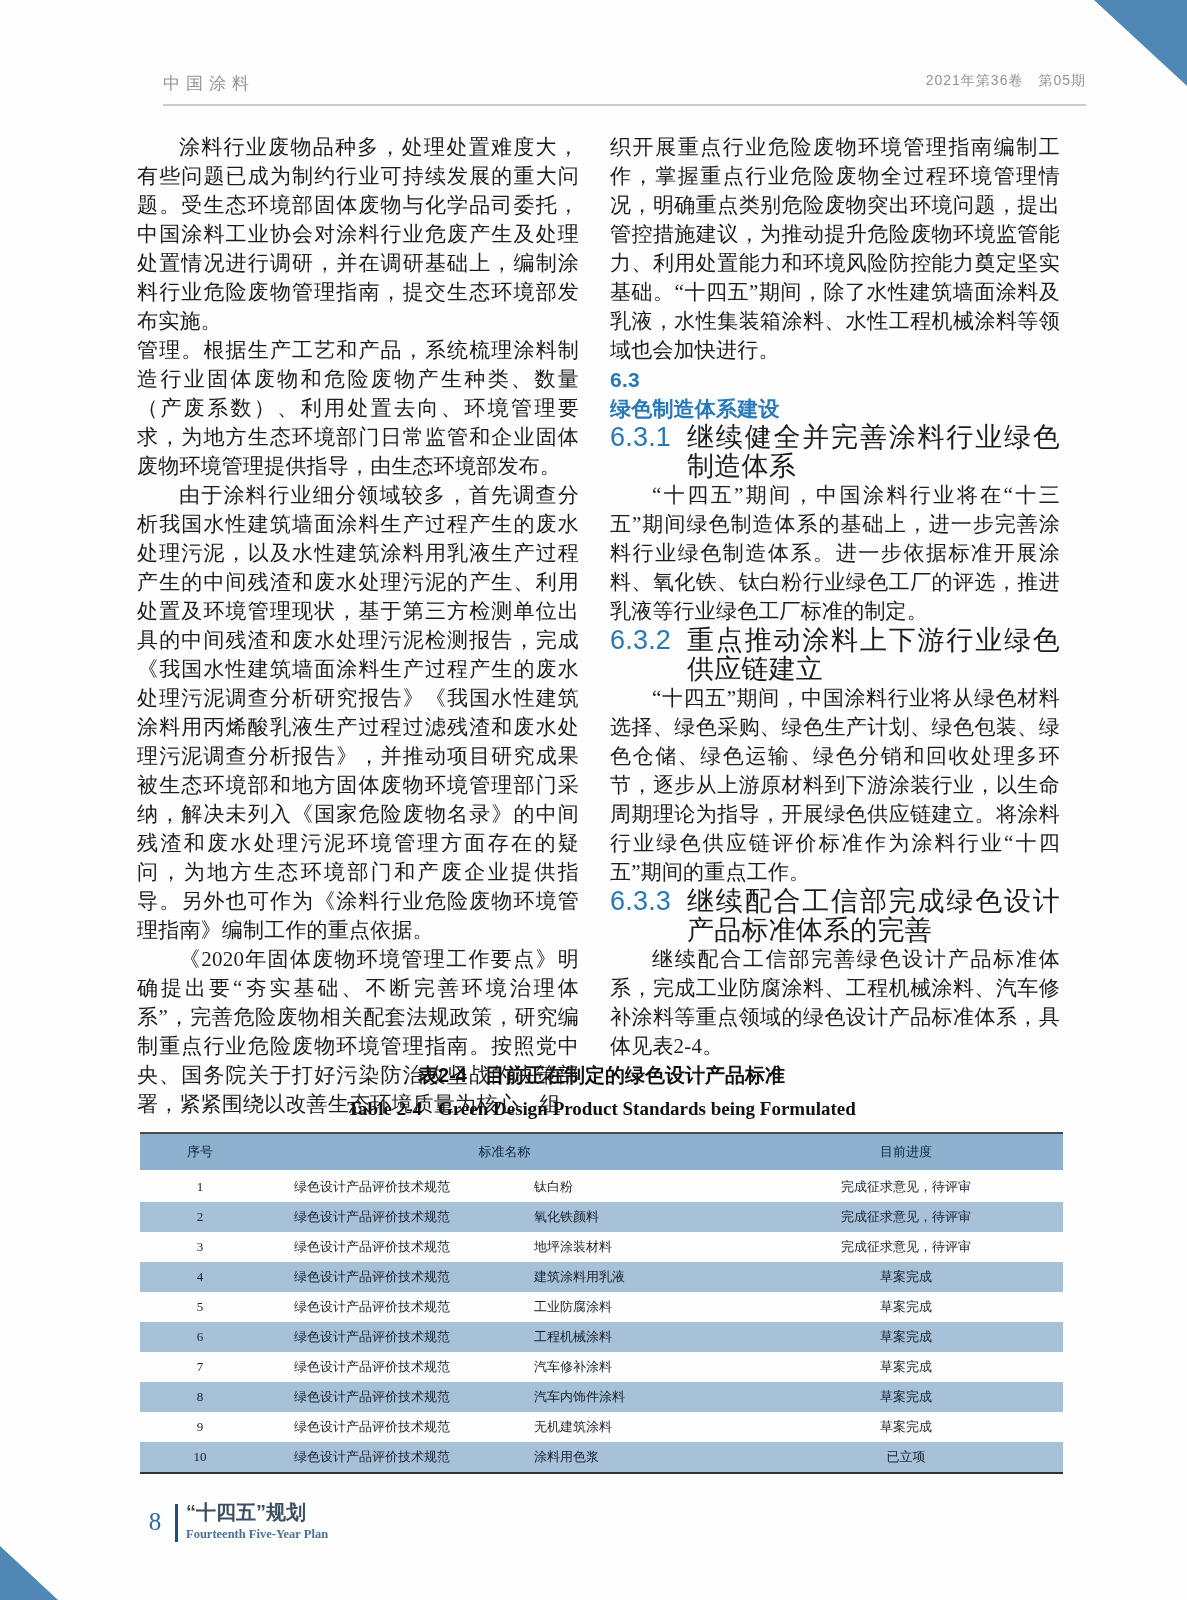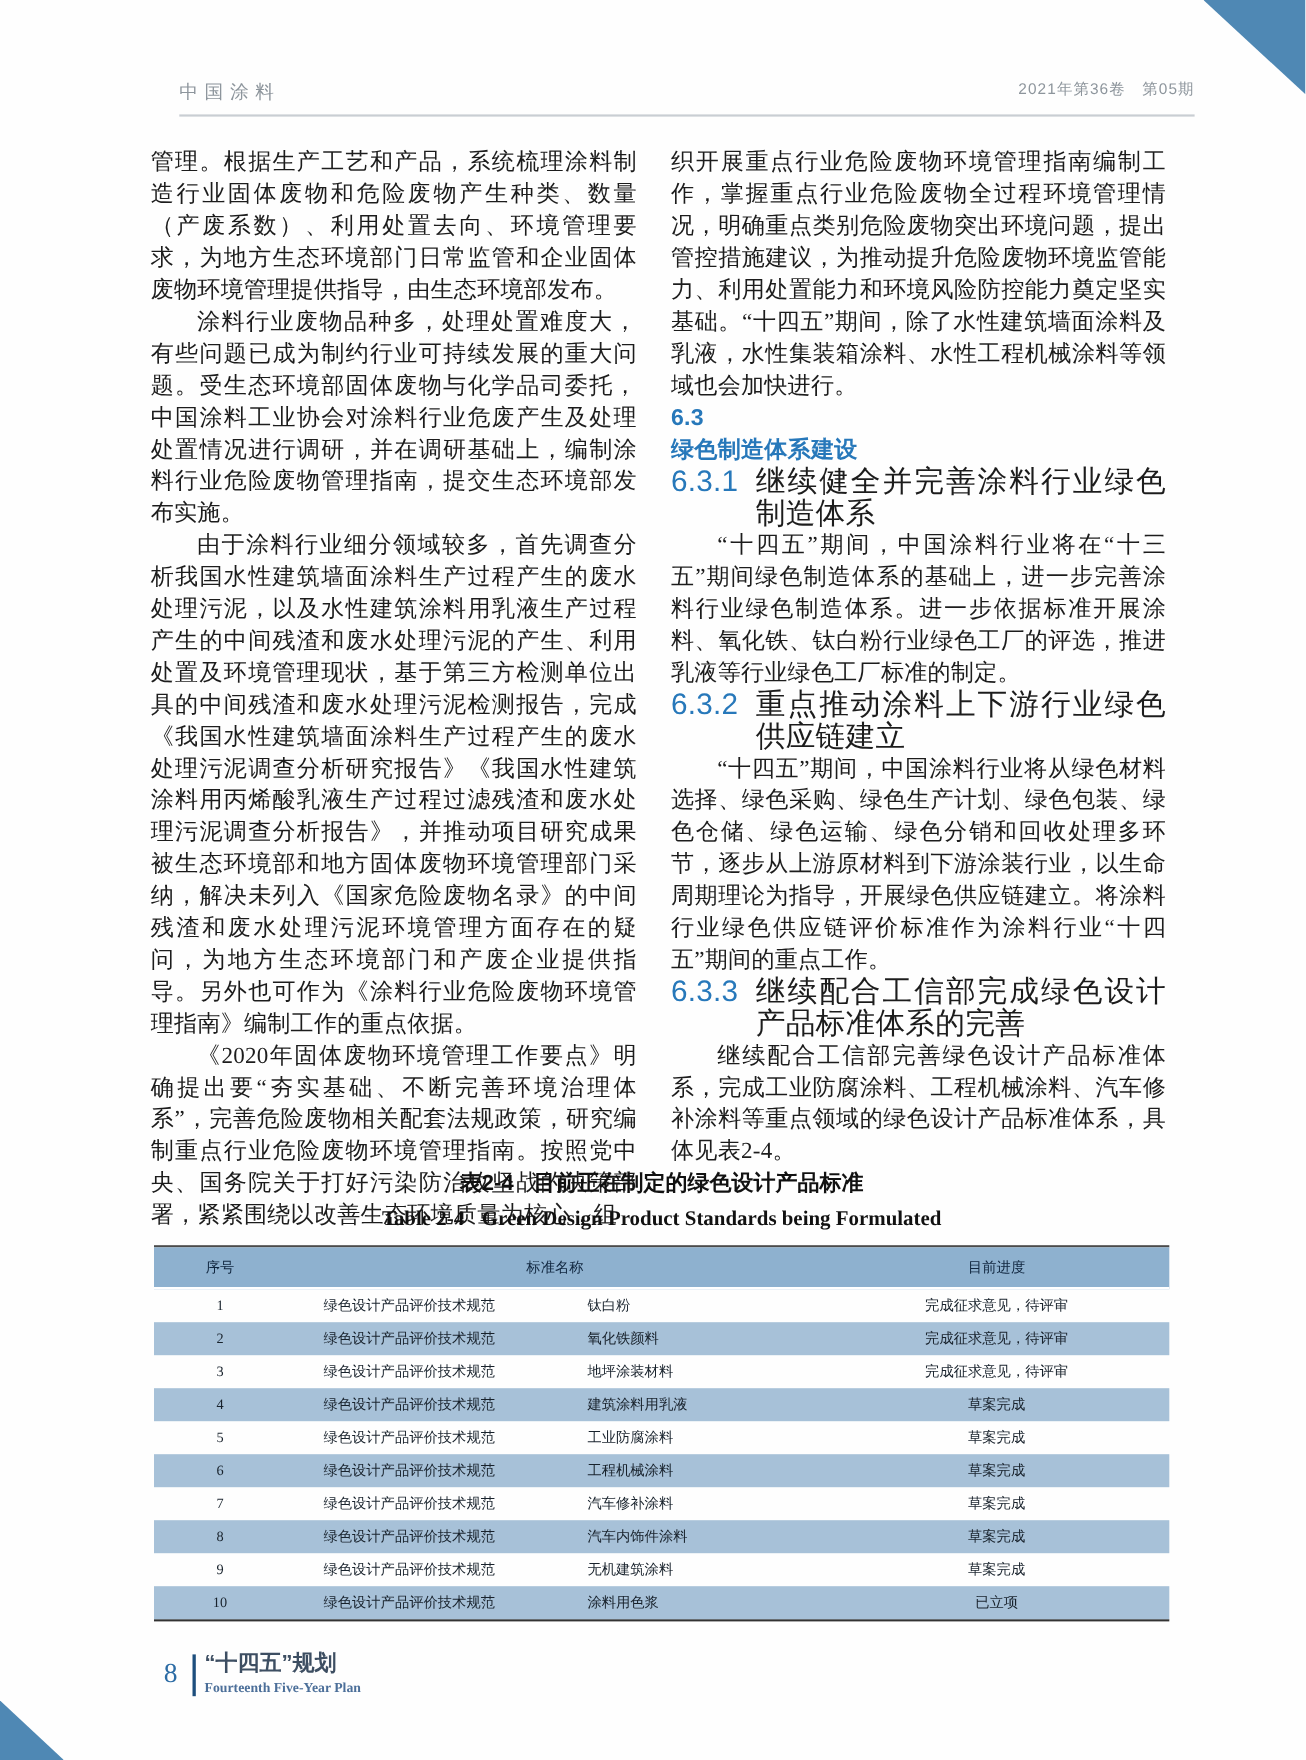--- a/index.html
+++ b/index.html
@@ -61,22 +61,22 @@
 
   <div class="corner-tr"></div>
   <div class="corner-bl"></div>
 
   <div class="hdr">
     <span class="jname">中国涂料</span>
     <span class="issue">2021年第36卷　第05期</span>
   </div>
 
   <div class="col col-left" id="col-left">
+      <p class="para indent">涂料行业废物品种多，处理处置难度大，有些问题已成为制约行业可持续发展的重大问题。受生态环境部固体废物与化学品司委托，中国涂料工业协会对涂料行业危废产生及处理处置情况进行调研，并在调研基础上，编制涂料行业危险废物管理指南，提交生态环境部发布实施。</p>
       <p class="para">管理。根据生产工艺和产品，系统梳理涂料制造行业固体废物和危险废物产生种类、数量（产废系数）、利用处置去向、环境管理要求，为地方生态环境部门日常监管和企业固体废物环境管理提供指导，由生态环境部发布。</p>
-      <p class="para indent">涂料行业废物品种多，处理处置难度大，有些问题已成为制约行业可持续发展的重大问题。受生态环境部固体废物与化学品司委托，中国涂料工业协会对涂料行业危废产生及处理处置情况进行调研，并在调研基础上，编制涂料行业危险废物管理指南，提交生态环境部发布实施。</p>
       <p class="para indent">由于涂料行业细分领域较多，首先调查分析我国水性建筑墙面涂料生产过程产生的废水处理污泥，以及水性建筑涂料用乳液生产过程产生的中间残渣和废水处理污泥的产生、利用处置及环境管理现状，基于第三方检测单位出具的中间残渣和废水处理污泥检测报告，完成《我国水性建筑墙面涂料生产过程产生的废水处理污泥调查分析研究报告》《我国水性建筑涂料用丙烯酸乳液生产过程过滤残渣和废水处理污泥调查分析报告》，并推动项目研究成果被生态环境部和地方固体废物环境管理部门采纳，解决未列入《国家危险废物名录》的中间残渣和废水处理污泥环境管理方面存在的疑问，为地方生态环境部门和产废企业提供指导。另外也可作为《涂料行业危险废物环境管理指南》编制工作的重点依据。</p>
       <p class="para indent">《2020年固体废物环境管理工作要点》明确提出要“夯实基础、不断完善环境治理体系”，完善危险废物相关配套法规政策，研究编制重点行业危险废物环境管理指南。按照党中央、国务院关于打好污染防治攻坚战的决策部署，紧紧围绕以改善生态环境质量为核心，组</p>
     </div>
   <div class="col col-right" id="col-right">
       <p class="para">织开展重点行业危险废物环境管理指南编制工作，掌握重点行业危险废物全过程环境管理情况，明确重点类别危险废物突出环境问题，提出管控措施建议，为推动提升危险废物环境监管能力、利用处置能力和环境风险防控能力奠定坚实基础。“十四五”期间，除了水性建筑墙面涂料及乳液，水性集装箱涂料、水性工程机械涂料等领域也会加快进行。</p>
       <div class="h1">
         <span class="num">6.3</span>
         <span class="ttl">绿色制造体系建设</span>
       </div>
       <div class="h2">

